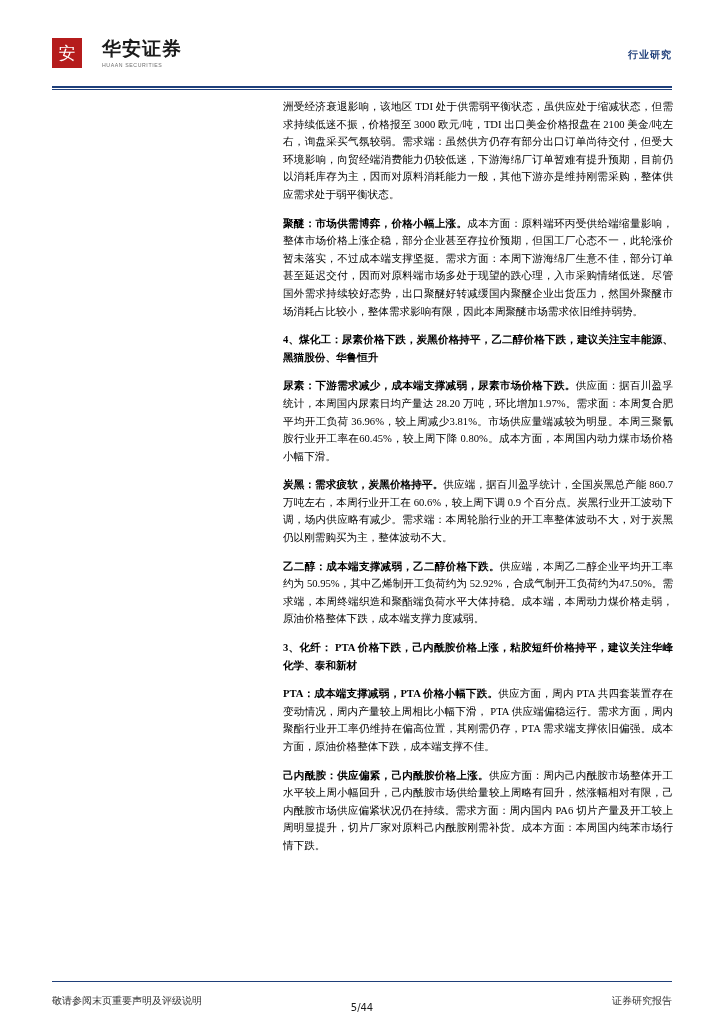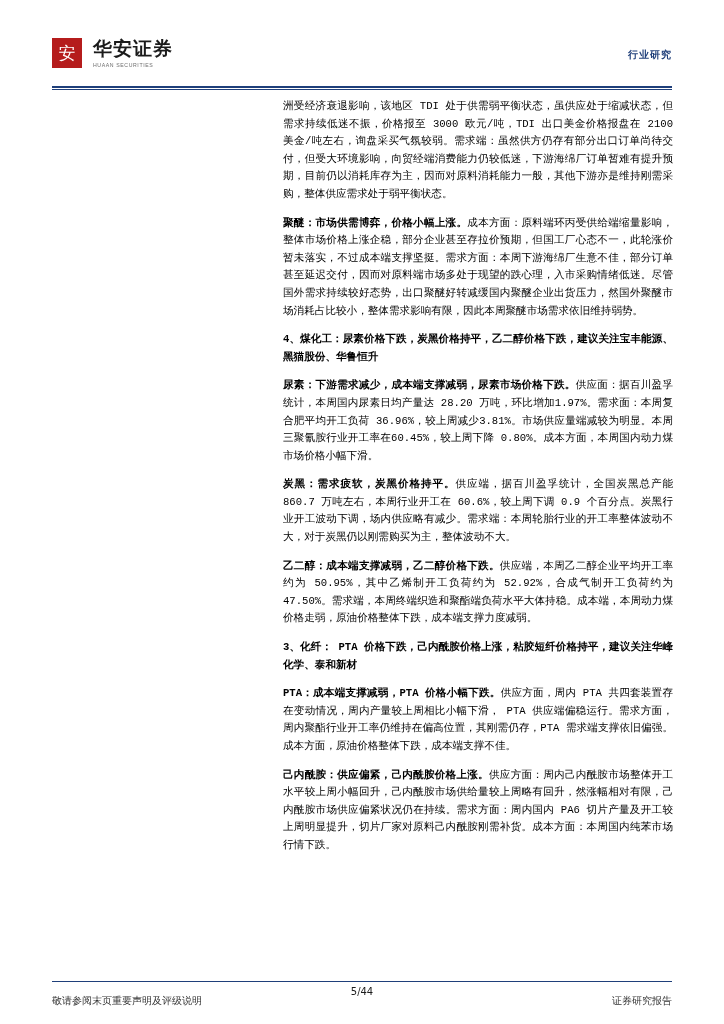--- a/index.html
+++ b/index.html
@@ -39,21 +39,21 @@
     height: 30px;
     background: #b51c1c;
     color: #ffffff;
     font-size: 17px;
     line-height: 30px;
     text-align: center;
     font-family: "DejaVu Sans", sans-serif;
     letter-spacing: 0;
   }
   .logo-text {
-    margin-left: 11px;
+    margin-left: 20px;
   }
   .logo-cn {
     font-size: 19px;
     font-weight: bold;
     color: #1b1b1b;
     letter-spacing: 1px;
     line-height: 20px;
     font-family: "DejaVu Sans", sans-serif;
   }
   .logo-en {
@@ -93,21 +93,21 @@
   
   .content {
     position: absolute;
     left: 283px;
     top: 98px;
     width: 390px;
     font-size: 10.6px;
     line-height: 17.6px;
     color: #000000;
     text-align: justify;
-    font-family: Liberation Mono, monospace;
+    font-family: Liberation Serif, serif;
   }
   .para {
     margin: 0 0 11px 0;
     text-align: justify;
   }
   .para:last-child { margin-bottom: 0; }
   .b { font-weight: bold; }
 
   
   .footer-rule {
@@ -131,21 +131,21 @@
   .footer-left {
     position: absolute;
     left: 0;
     top: 8px;
     color: #333333;
   }
   .footer-center {
     position: absolute;
     left: 50%;
     transform: translateX(-50%);
-    top: 0;
+    top: 16px;
     color: #1b1b1b;
   }
   .footer-right {
     position: absolute;
     right: 0;
     top: 8px;
     color: #333333;
   }
 </style>
 </head>

